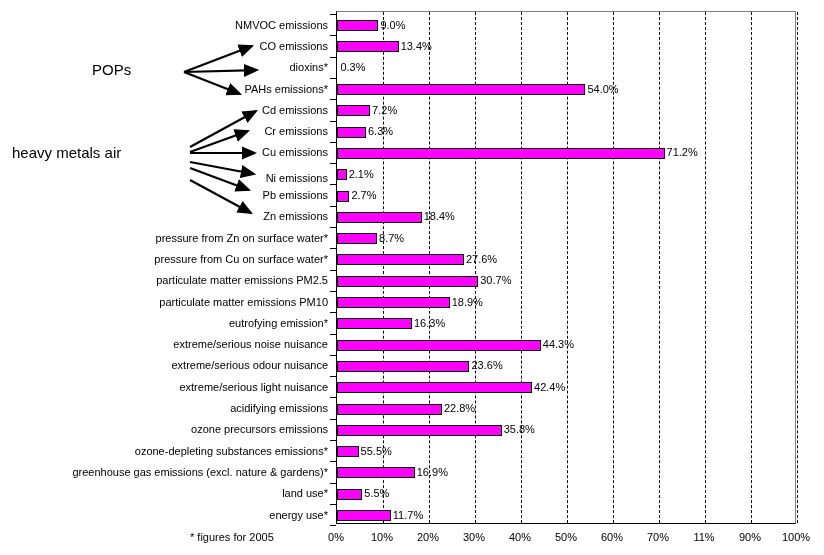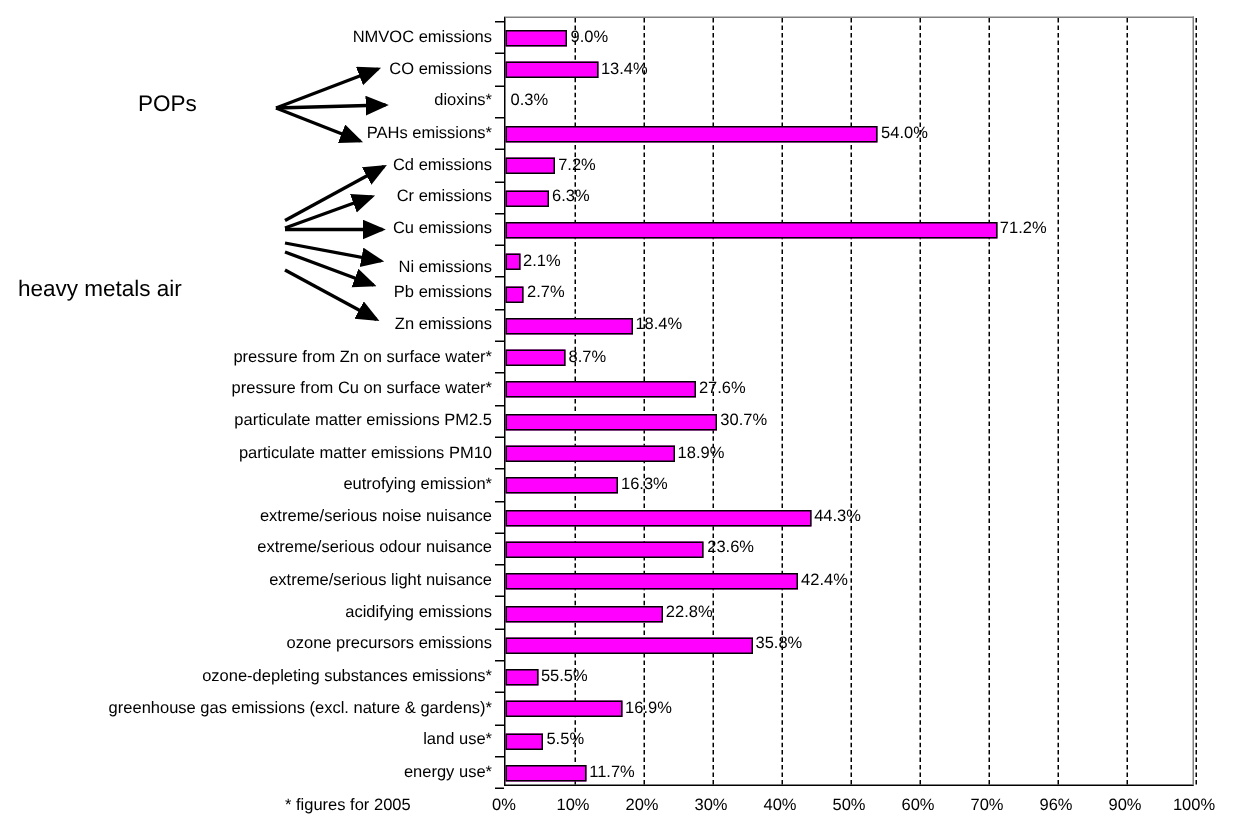--- a/index.html
+++ b/index.html
@@ -253,27 +253,27 @@
 
   <div id="xtick-labels">
       <div class="xtick-label" style="left: 316px;">0%</div>
       <div class="xtick-label" style="left: 362px;">10%</div>
       <div class="xtick-label" style="left: 408px;">20%</div>
       <div class="xtick-label" style="left: 454px;">30%</div>
       <div class="xtick-label" style="left: 500px;">40%</div>
       <div class="xtick-label" style="left: 546px;">50%</div>
       <div class="xtick-label" style="left: 592px;">60%</div>
       <div class="xtick-label" style="left: 638px;">70%</div>
-      <div class="xtick-label" style="left: 684px;">96%</div>
+      <div class="xtick-label" style="left: 684px;">11%</div>
       <div class="xtick-label" style="left: 730px;">90%</div>
       <div class="xtick-label" style="left: 776px;">100%</div>
     </div>
 
   <div class="group-label" style="left:92px; top:64px;">POPs</div>
-  <div class="group-label" style="left:12px; top:147px;margin-top:40px;">heavy metals air</div>
+  <div class="group-label" style="left:12px; top:147px;">heavy metals air</div>
 
   <div class="footnote">* figures for 2005</div>
 
   <svg id="arrow-layer" width="824" height="555" viewBox="0 0 824 555">
     <defs>
       <marker id="ah" markerWidth="7" markerHeight="7" refX="6" refY="3.0" orient="auto" markerUnits="strokeWidth">
         <path d="M0,0 L7,3 L0,6 z" fill="#000000"></path>
       </marker>
     </defs>
     <g stroke="#000000" stroke-width="2.2" fill="none" marker-end="url(#ah)">

